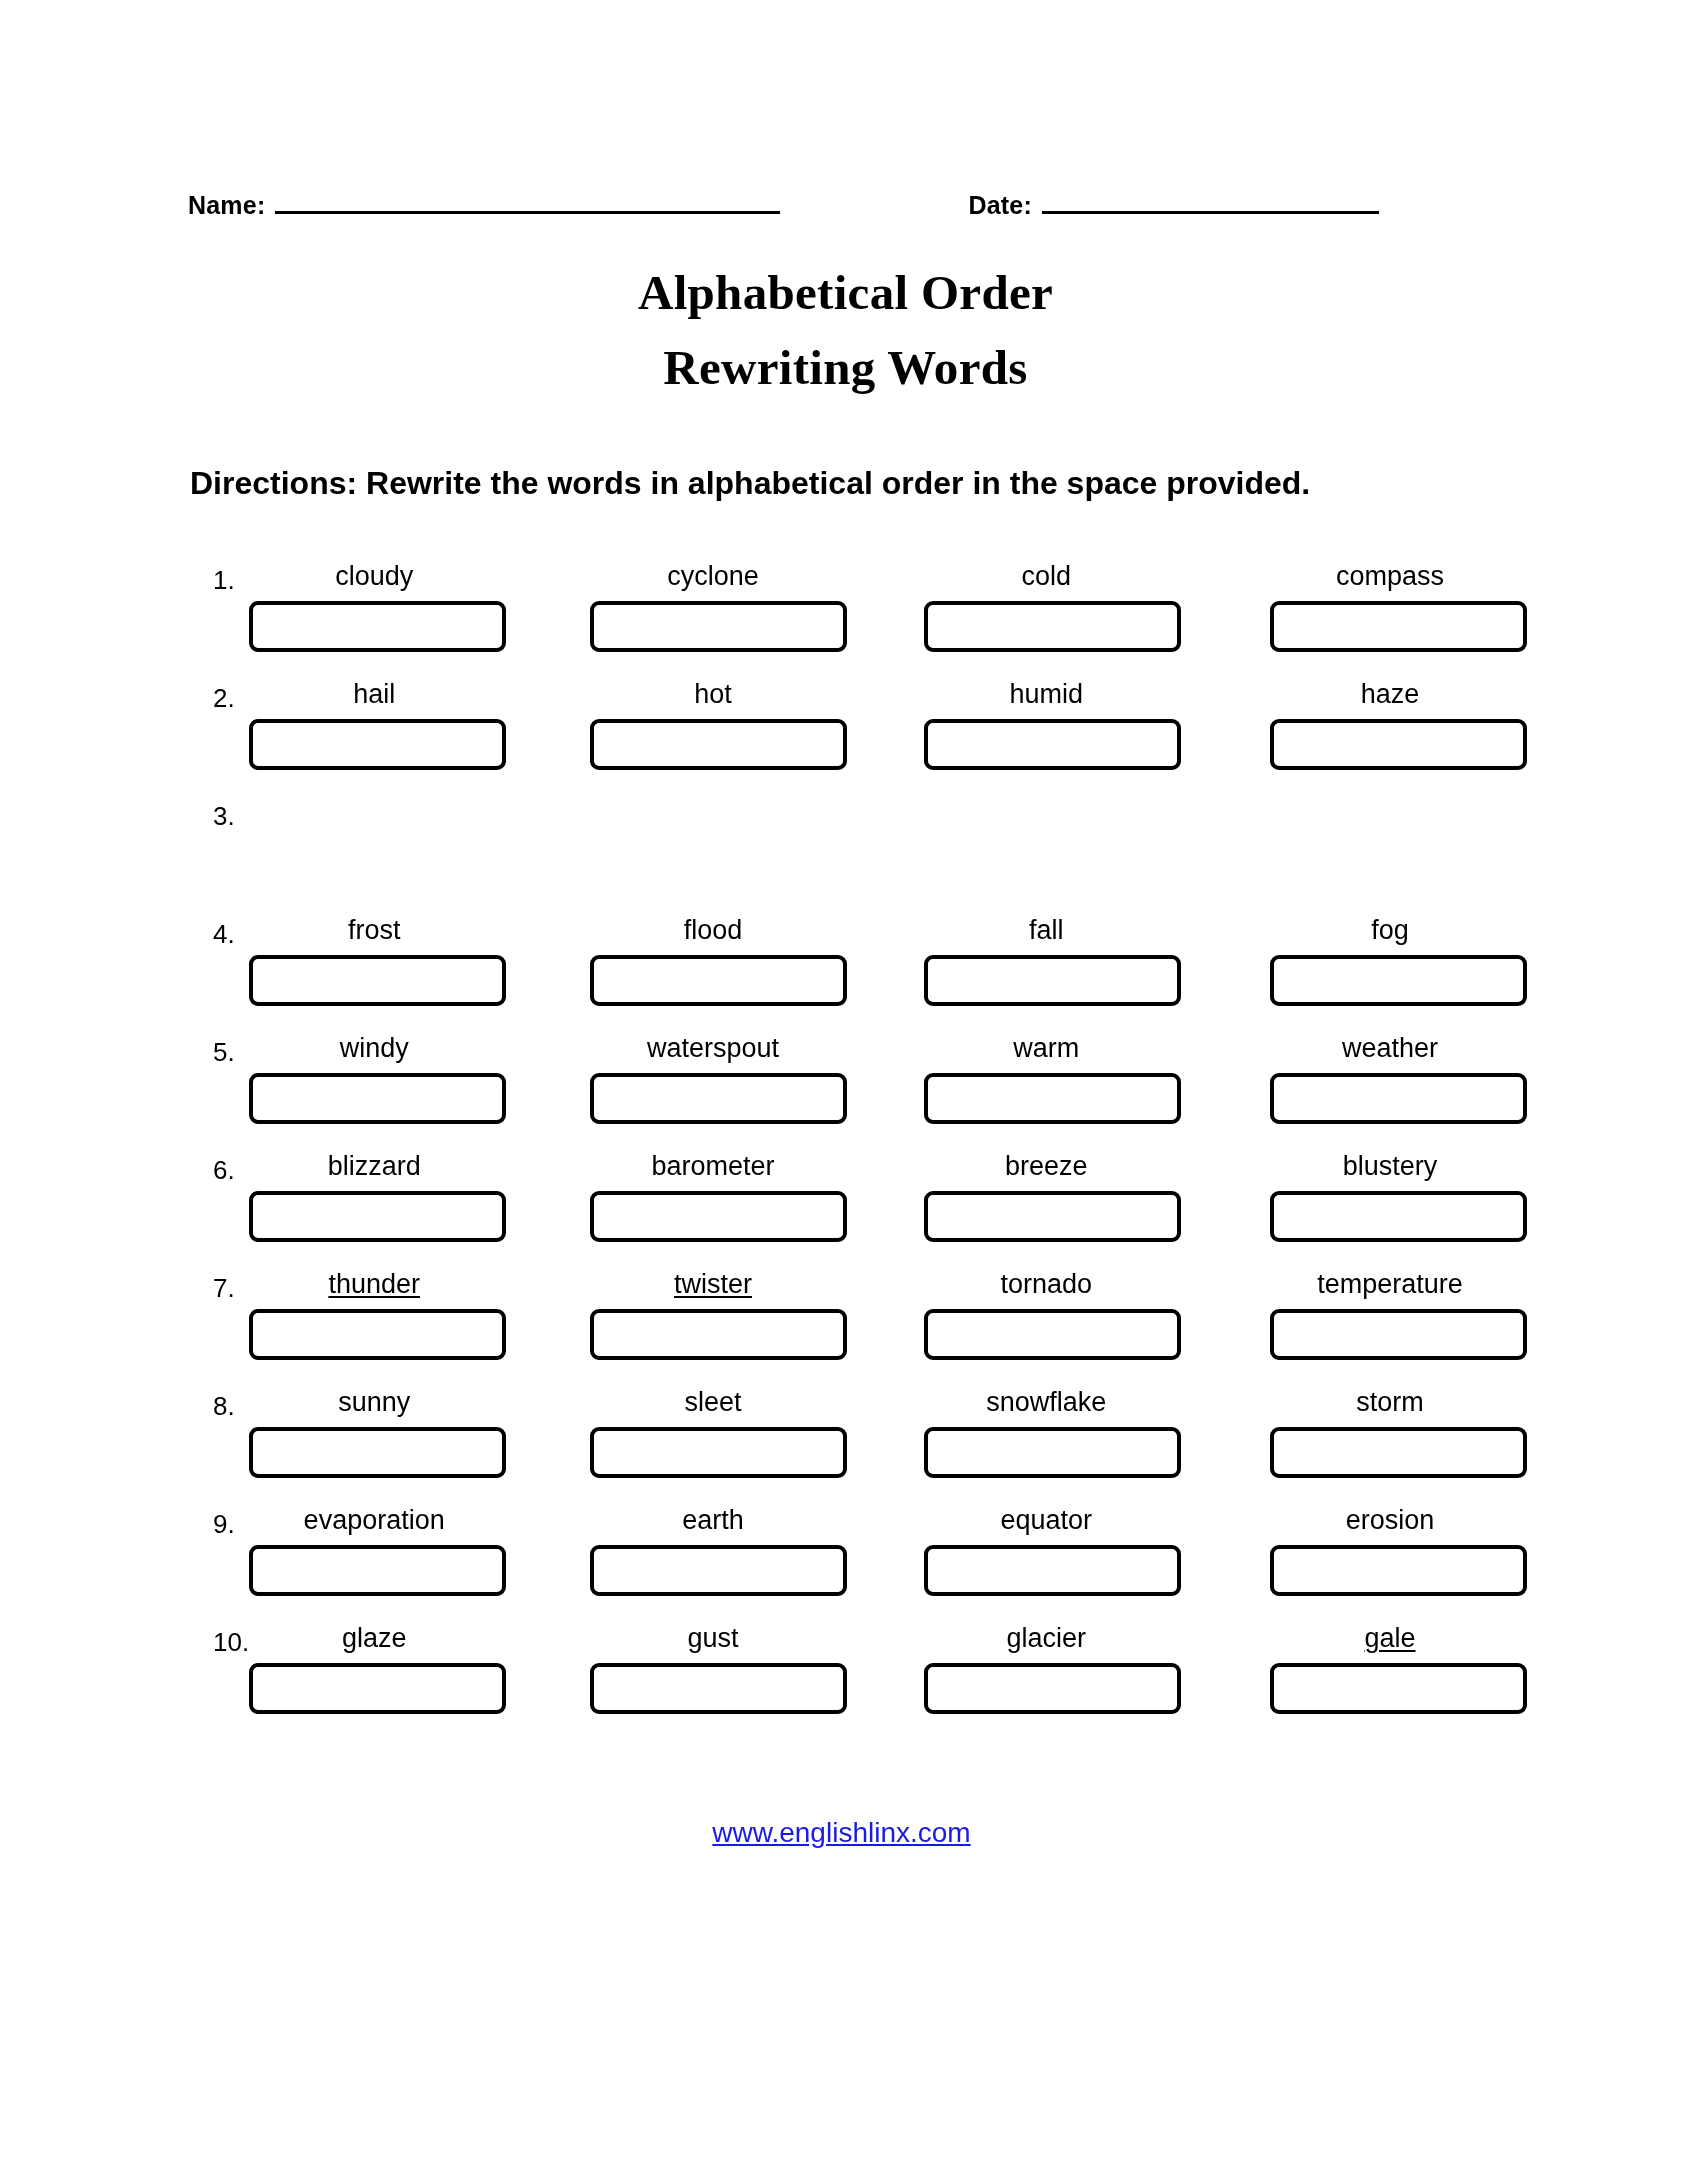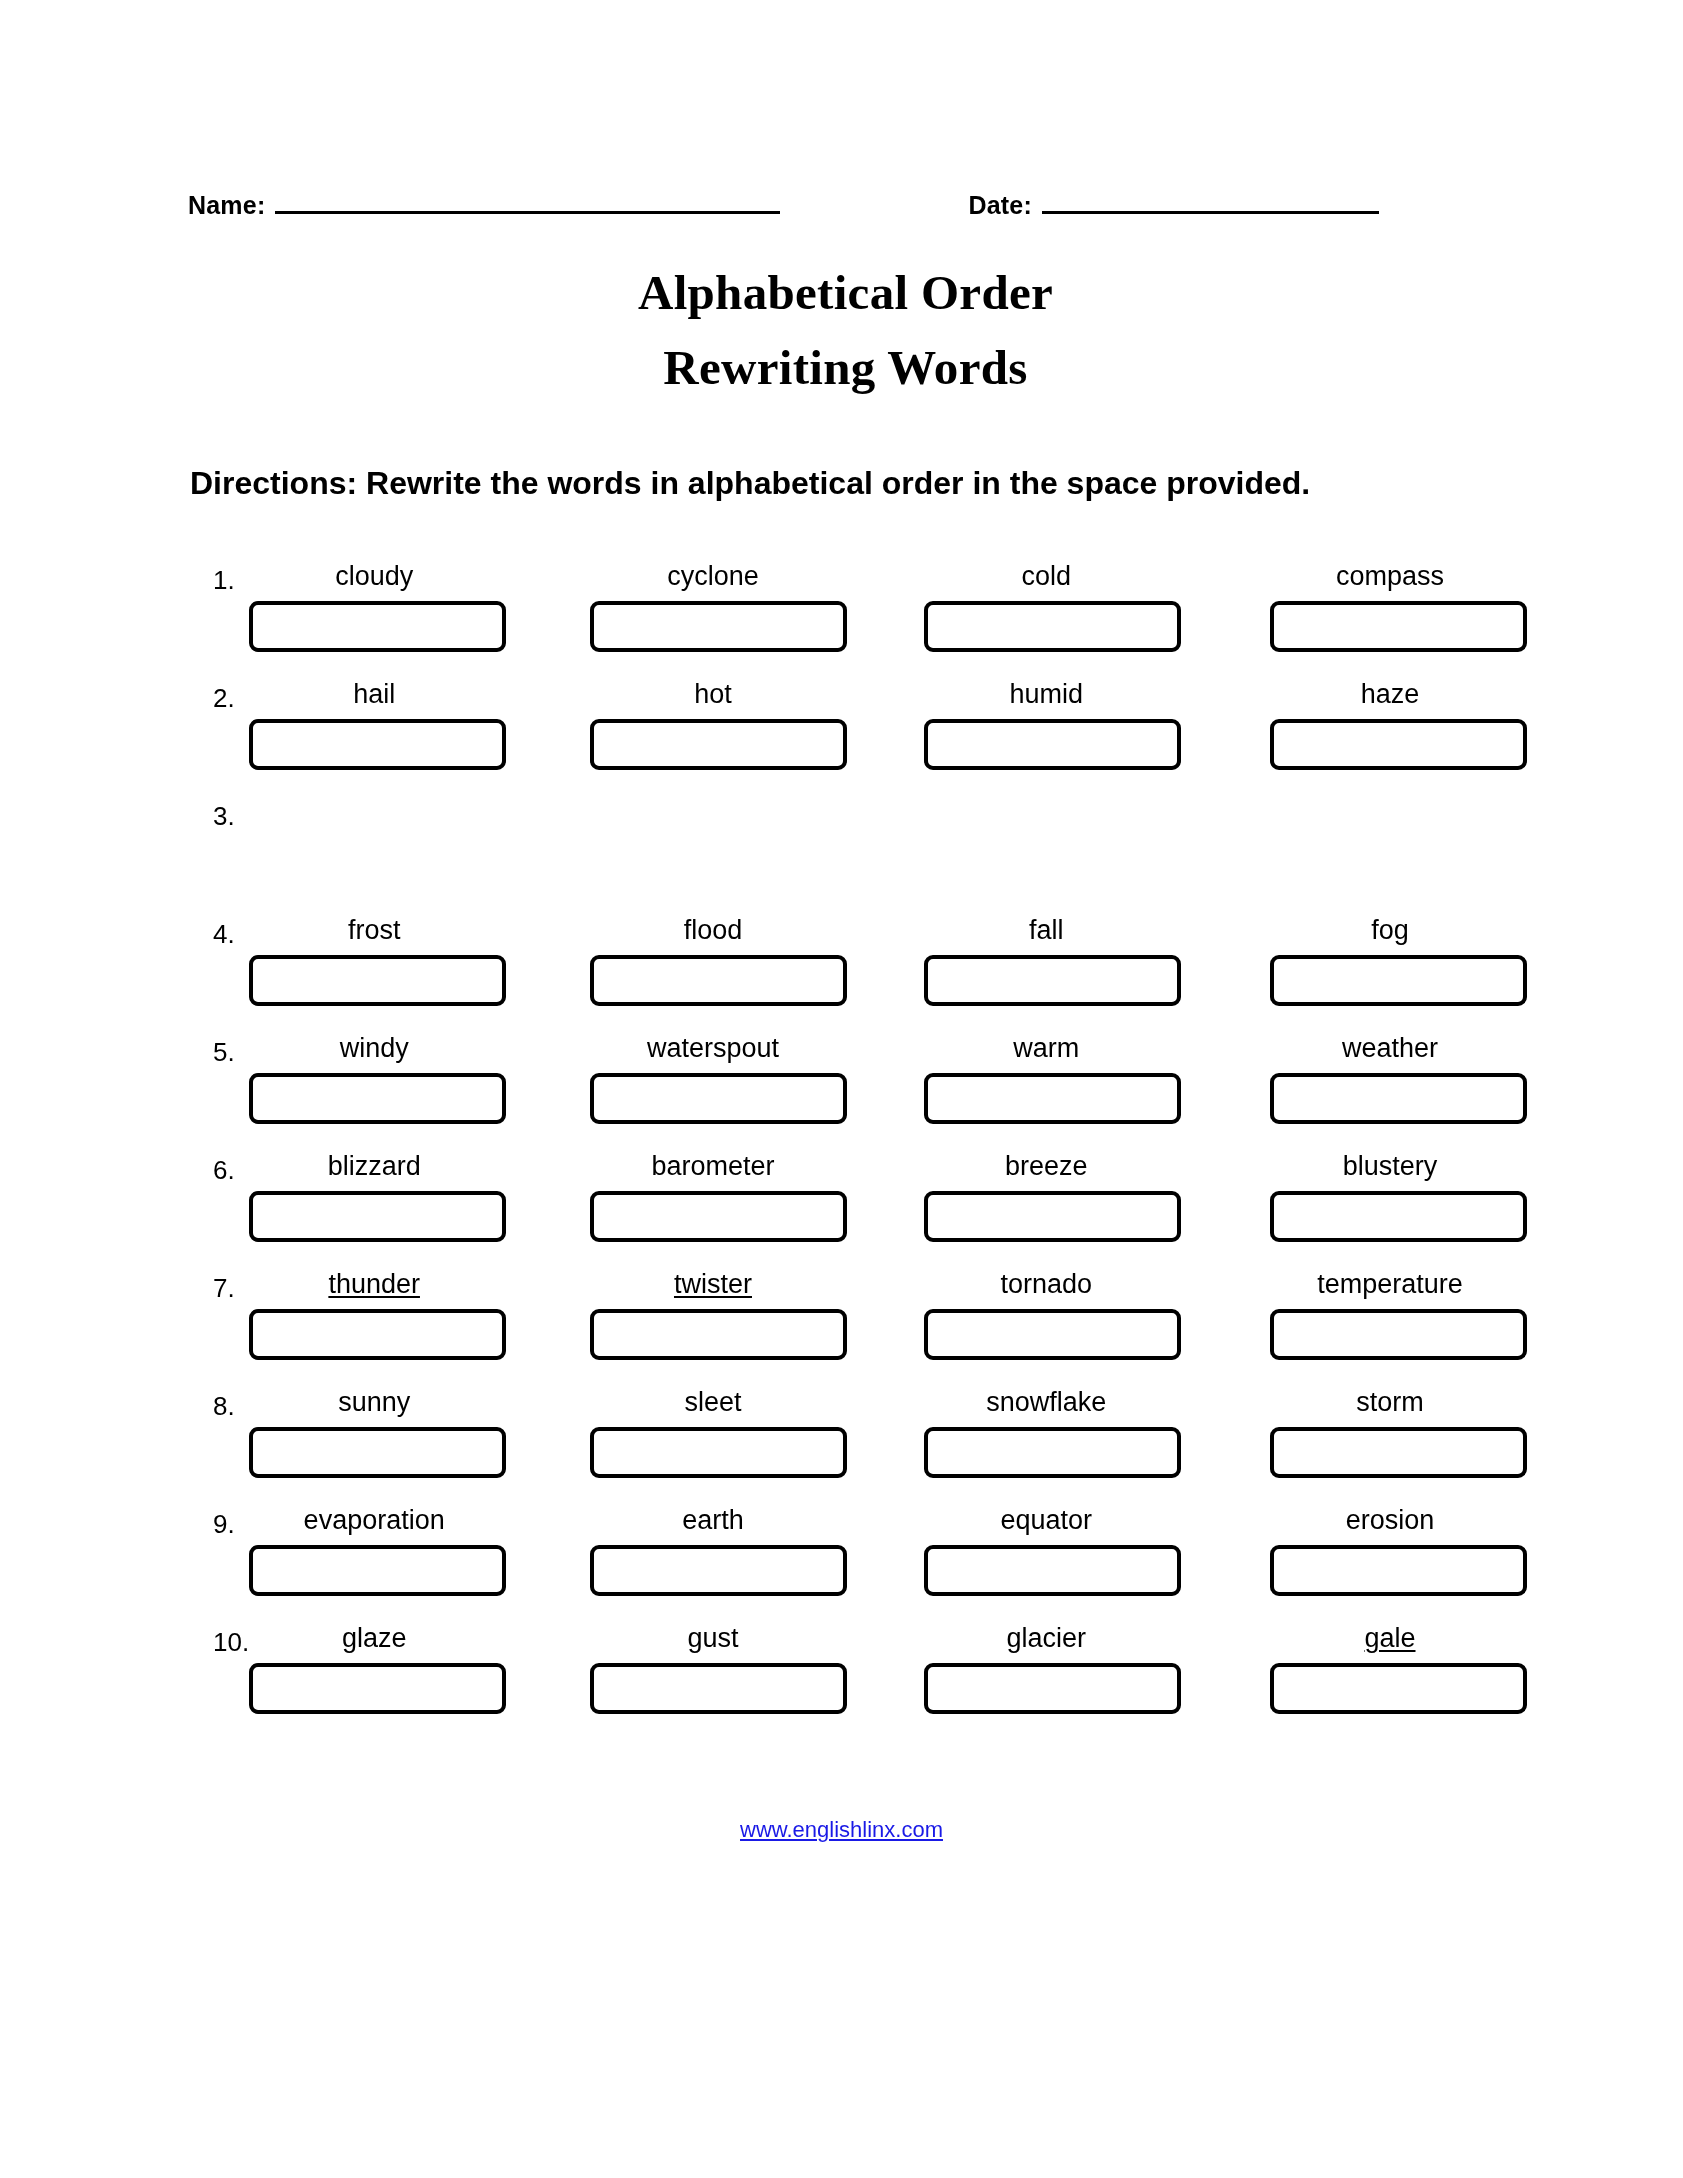--- a/index.html
+++ b/index.html
@@ -147,21 +147,21 @@
   
   .footer {
     position: absolute;
     top: 1817px;
     left: 0;
     width: 1683px;
     text-align: center;
   }
   .footer a {
     color: #1a1ae6;
-    font-size: 22px;
+    font-size: 28px;
     text-decoration: underline;
     font-family: "Liberation Sans", sans-serif;
   }
 </style>
 </head>
 <body>
 
 <div class="page">
 
   <div class="header-row">

